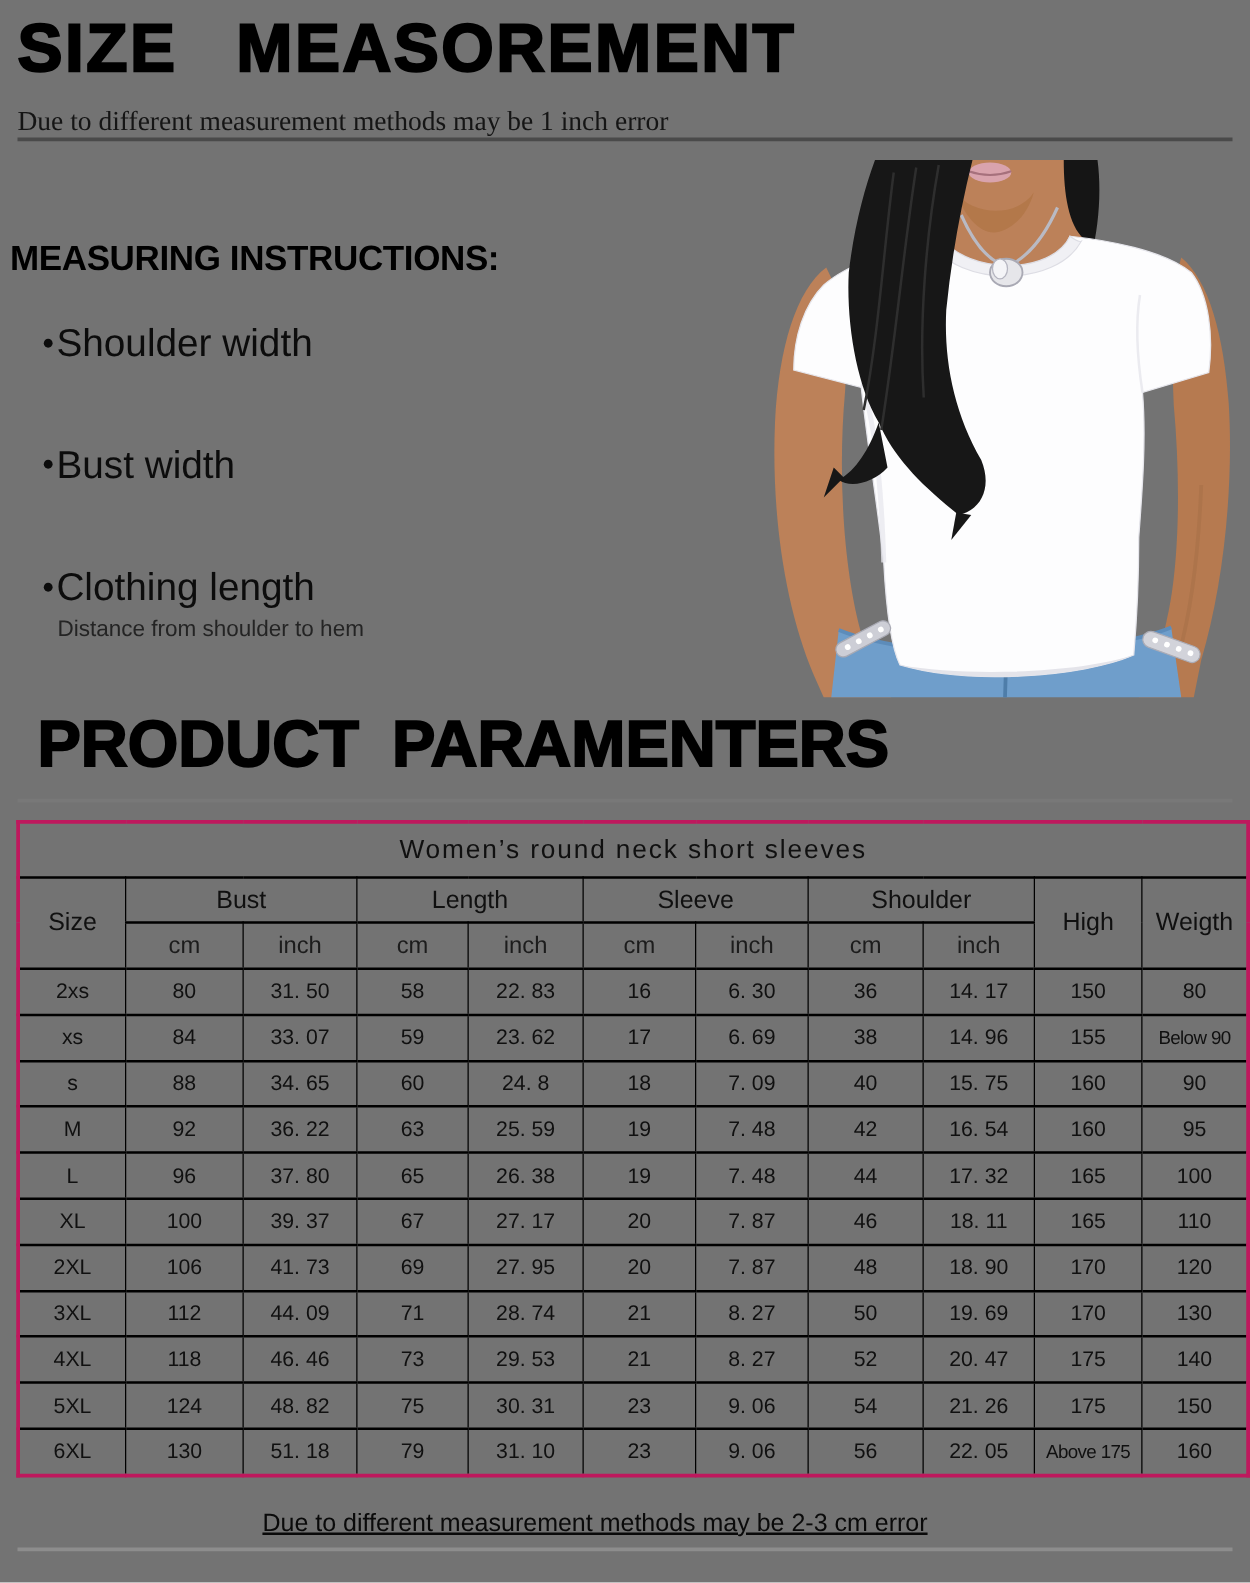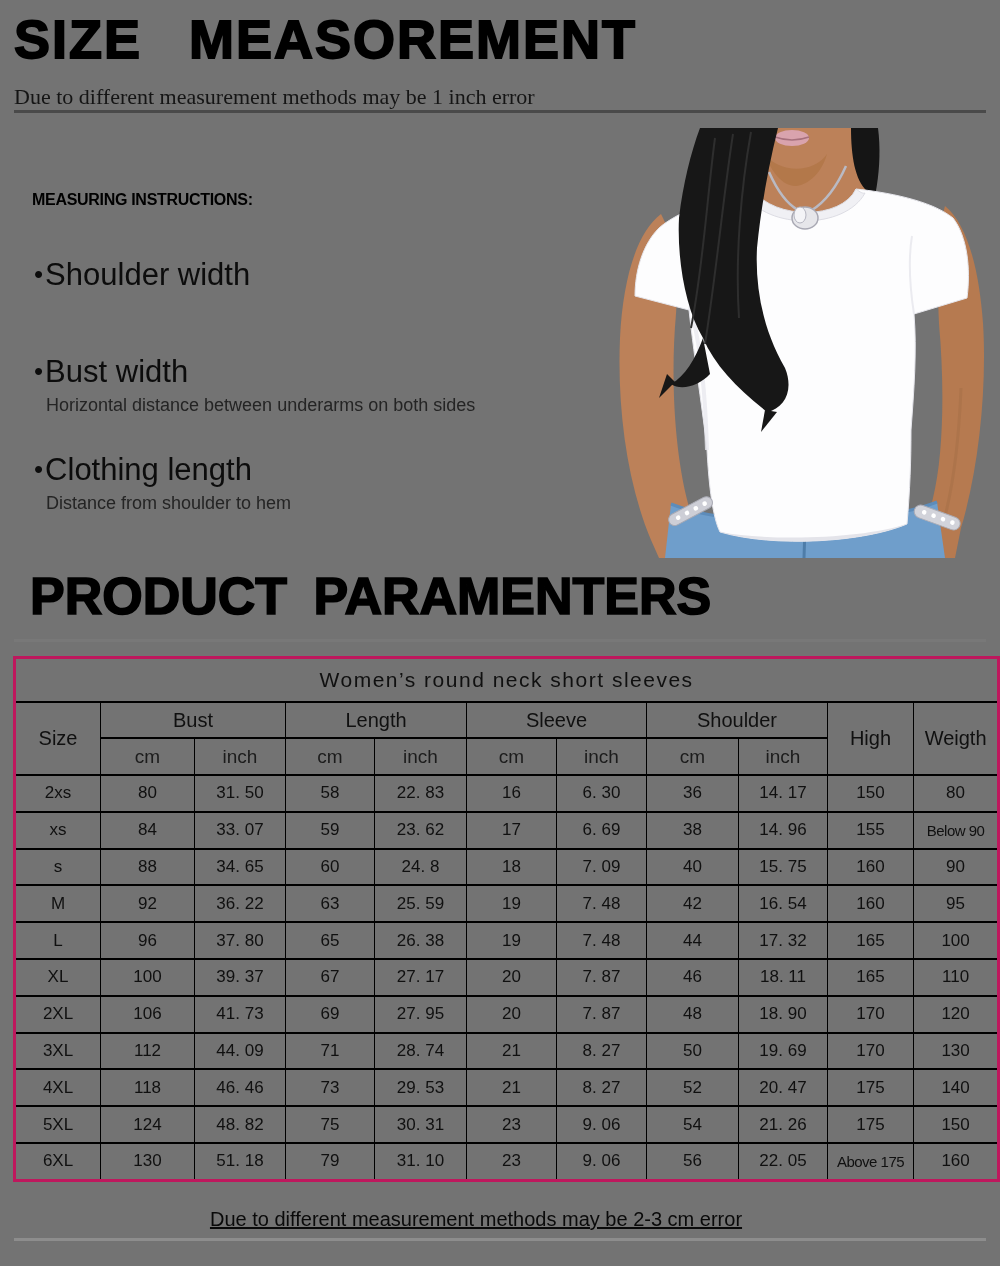--- a/index.html
+++ b/index.html
@@ -11,21 +11,21 @@
               letter-spacing:2px;word-spacing:30px;-webkit-text-stroke:1.8px #000;
               font-family:"Liberation Sans",sans-serif;white-space:nowrap;}
   .sub-note{position:absolute;left:14px;top:84px;font-family:"Liberation Serif",serif;
             font-size:22px;color:#151515;}
   .rule{position:absolute;height:3px;background:#4a4a4a;}
   .rule-top{left:14px;top:110px;width:972px;}
   .rule-mid{left:14px;top:639px;width:972px;background:#787878;}
   .rule-bottom{left:14px;top:1238px;width:972px;background:#8d8d8d;}
 
   
-  .inst-heading{position:absolute;left:32px;top:191px;font-size:16px;font-weight:bold;
+  .inst-heading{position:absolute;left:8px;top:191px;font-size:28px;font-weight:bold;
                 letter-spacing:-0.3px;}
   .inst-item{position:absolute;left:34px;width:560px;}
   .inst-item-1{top:255px;} .inst-item-2{top:352px;} .inst-item-3{top:450px;}
   .inst-term{font-size:31px;font-weight:normal;color:#0c0c0c;line-height:38px;}
   .inst-desc{font-size:18px;color:#242424;margin:3px 0 0 12px;line-height:22px;}
   .bullet{font-size:26px;vertical-align:2px;margin-right:2px;}
 
   
   .photo{position:absolute;left:615px;top:128px;width:385px;height:430px;}
 
@@ -59,21 +59,20 @@
   <div class="sub-note">Due to different measurement methods may be 1 inch error</div>
   <div class="rule rule-top"></div>
 
   <div class="inst-heading">MEASURING INSTRUCTIONS:</div>
 
   <div class="inst-item inst-item-1">
     <div class="inst-term"><span class="bullet">•</span><span>Shoulder width</span></div>
   </div>
   <div class="inst-item inst-item-2">
     <div class="inst-term"><span class="bullet">•</span><span>Bust width</span></div>
-    <div class="inst-desc">Horizontal distance between underarms on both sides</div>
   </div>
   <div class="inst-item inst-item-3">
     <div class="inst-term"><span class="bullet">•</span><span>Clothing length</span></div>
     <div class="inst-desc">Distance from shoulder to hem</div>
   </div>
 
   <svg class="photo" viewBox="0 0 385 430" xmlns="http://www.w3.org/2000/svg">
 
     <path d="M227,0 L263,0 C268,38 260,82 247,108 C243,72 234,36 227,0 Z" fill="#151515"></path>
 

